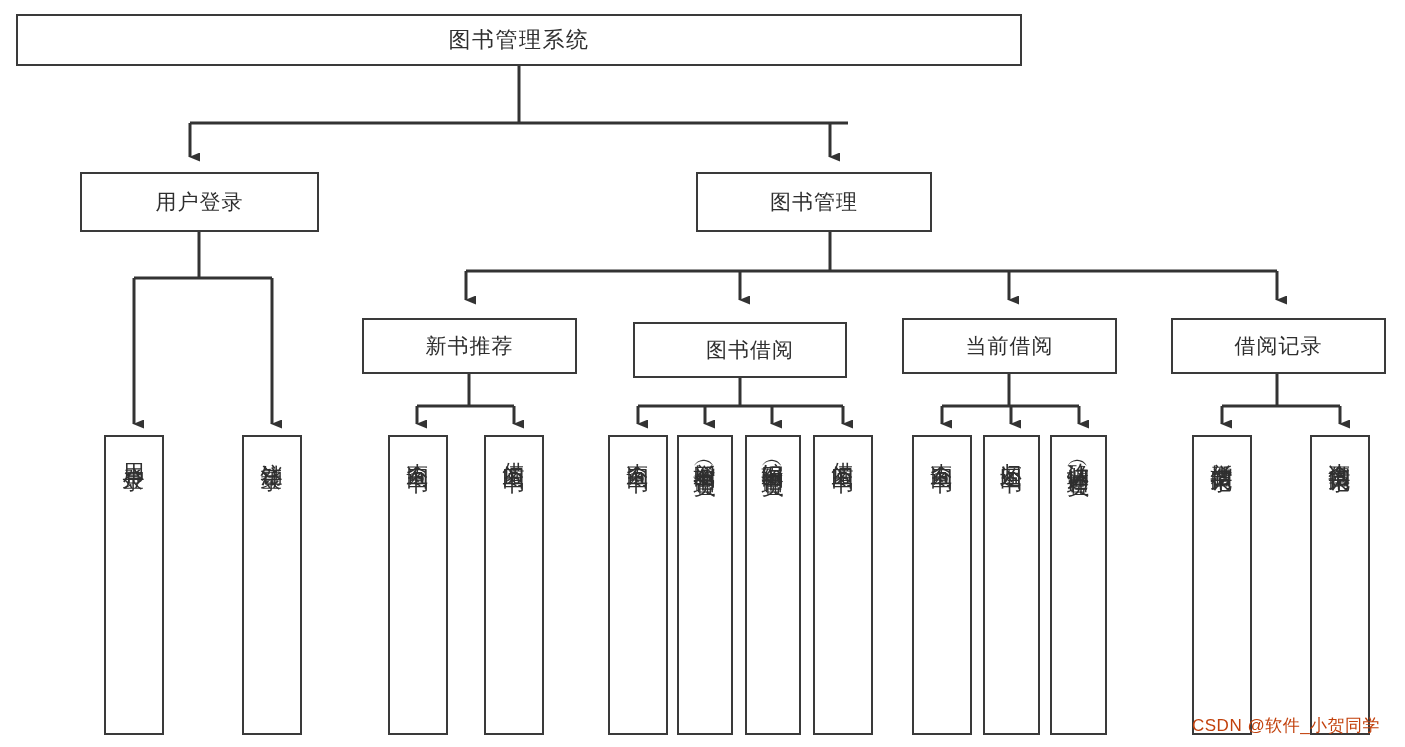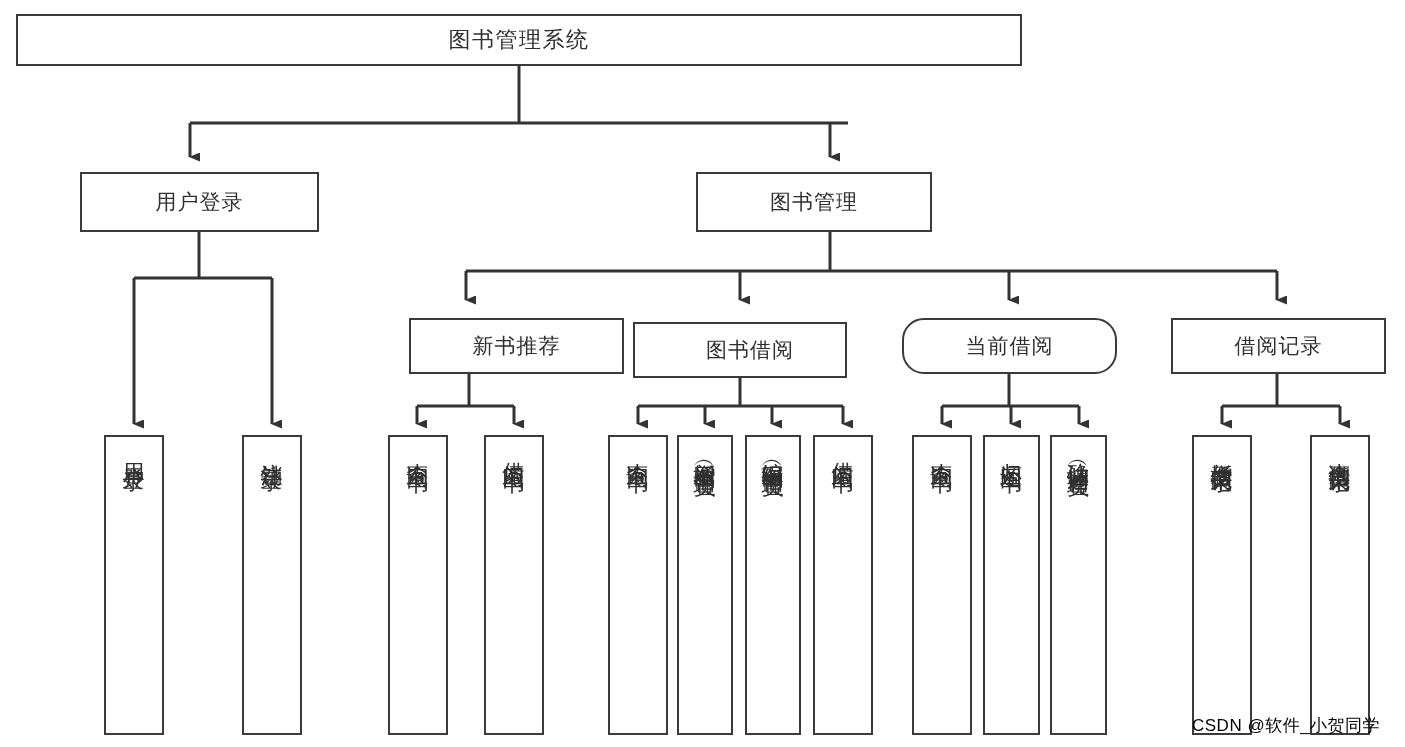--- a/index.html
+++ b/index.html
@@ -41,21 +41,21 @@
     line-height:1.05;
     letter-spacing:3px;
     white-space:nowrap;
   }
   .v-node.tall .label{letter-spacing:2px;}
 
   #watermark{
     position:absolute;
     left:1192px;top:714px;
     font-size:17px;
-    color:#000000;
+    color:#c2410c;
     letter-spacing:0.5px;
     white-space:nowrap;
     font-family:"Liberation Sans","DejaVu Sans",sans-serif;
   }
 </style>
 </head>
 <body>
 
 <div id="diagram">
 
@@ -113,27 +113,27 @@
     <span class="label">图书管理系统</span>
   </div>
 
   <div class="node h-node" style="left:80px;top:172px;width:239px;height:60px;">
     <span class="label">用户登录</span>
   </div>
   <div class="node h-node" style="left:696px;top:172px;width:236px;height:60px;">
     <span class="label">图书管理</span>
   </div>
 
-  <div class="node h-node" style="left:362px;top:318px;width:215px;height:56px;margin-left:47px;">
+  <div class="node h-node" style="left:362px;top:318px;width:215px;height:56px;">
     <span class="label">新书推荐</span>
   </div>
   <div class="node h-node" style="left:633px;top:322px;width:214px;height:56px;padding-left:20px;">
     <span class="label">图书借阅</span>
   </div>
-  <div class="node h-node" style="left:902px;top:318px;width:215px;height:56px;border-radius:22px;">
+  <div class="node h-node" style="left:902px;top:318px;width:215px;height:56px;">
     <span class="label">当前借阅</span>
   </div>
   <div class="node h-node" style="left:1171px;top:318px;width:215px;height:56px;align-items:center;">
     <span class="label">借阅记录</span>
   </div>
 
   <div class="node v-node" style="left:104px;top:435px;width:60px;height:300px;">
     <span class="label">用户登录</span>
   </div>
   <div class="node v-node" style="left:242px;top:435px;width:60px;height:300px;">

